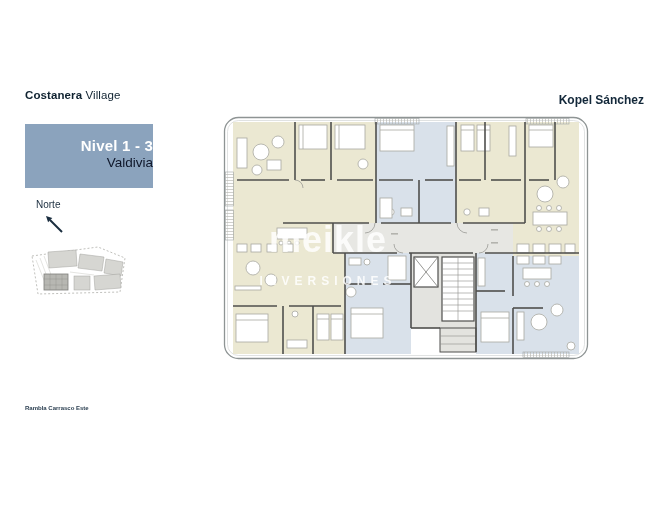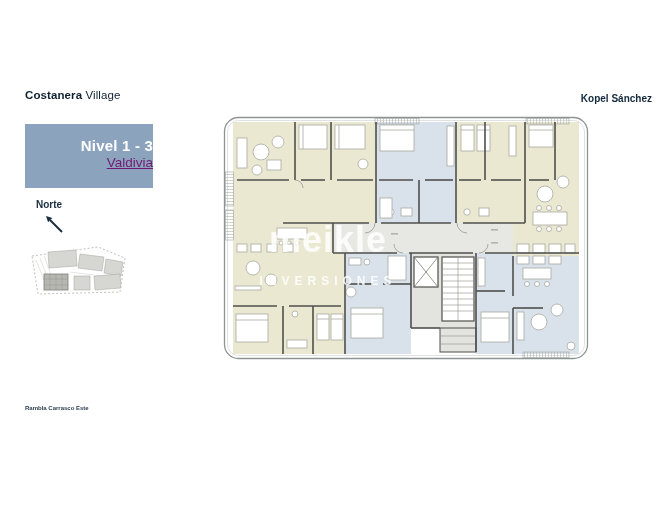--- a/index.html
+++ b/index.html
@@ -3,29 +3,29 @@
 <meta charset="utf-8">
 <style>
   html,body{margin:0;padding:0;background:#fff;}
   #page{position:relative;width:660px;height:510px;background:#fff;overflow:hidden;
         font-family:"Liberation Sans",sans-serif;color:#13283a;}
 
   
   .brand{position:absolute;left:25px;top:89px;font-size:11.5px;letter-spacing:0.1px;color:#0f2230;text-align:right;}
   .brand b{font-weight:bold;}
   .brand span.light{font-weight:400;}
-  .firm{position:absolute;right:8px;top:93px;font-size:10px;font-weight:bold;color:#13283a;}
+  .firm{position:absolute;right:16px;top:93px;font-size:12px;font-weight:bold;color:#13283a;}
 
   
   .level-box{position:absolute;left:25px;top:124px;width:128px;height:64px;background:#8ba3bd;text-align:right;}
   .level-box .title{margin:13px 0 1px 13px;font-size:15px;font-weight:bold;color:#ffffff;letter-spacing:0.2px;}
-  .level-box .subtitle{margin-left:25px;font-size:13.5px;font-weight:400;color:#701a75;text-decoration:underline;}
-
-  
-  .north-label{position:absolute;left:36px;top:199px;font-size:10px;font-weight:bold;color:#1b2e3f;}
+  .level-box .subtitle{margin-left:25px;font-size:13.5px;font-weight:400;color:#0f172a;}
+
+  
+  .north-label{position:absolute;left:36px;top:199px;font-size:10px;font-weight:normal;color:#1b2e3f;}
   .north-arrow{position:absolute;left:42px;top:214px;}
 
   
   .site-map{position:absolute;left:28px;top:244px;}
 
   
   .plan{position:absolute;left:223px;top:116px;width:366px;height:244px;}
   .plan svg{display:block;}
 
   

